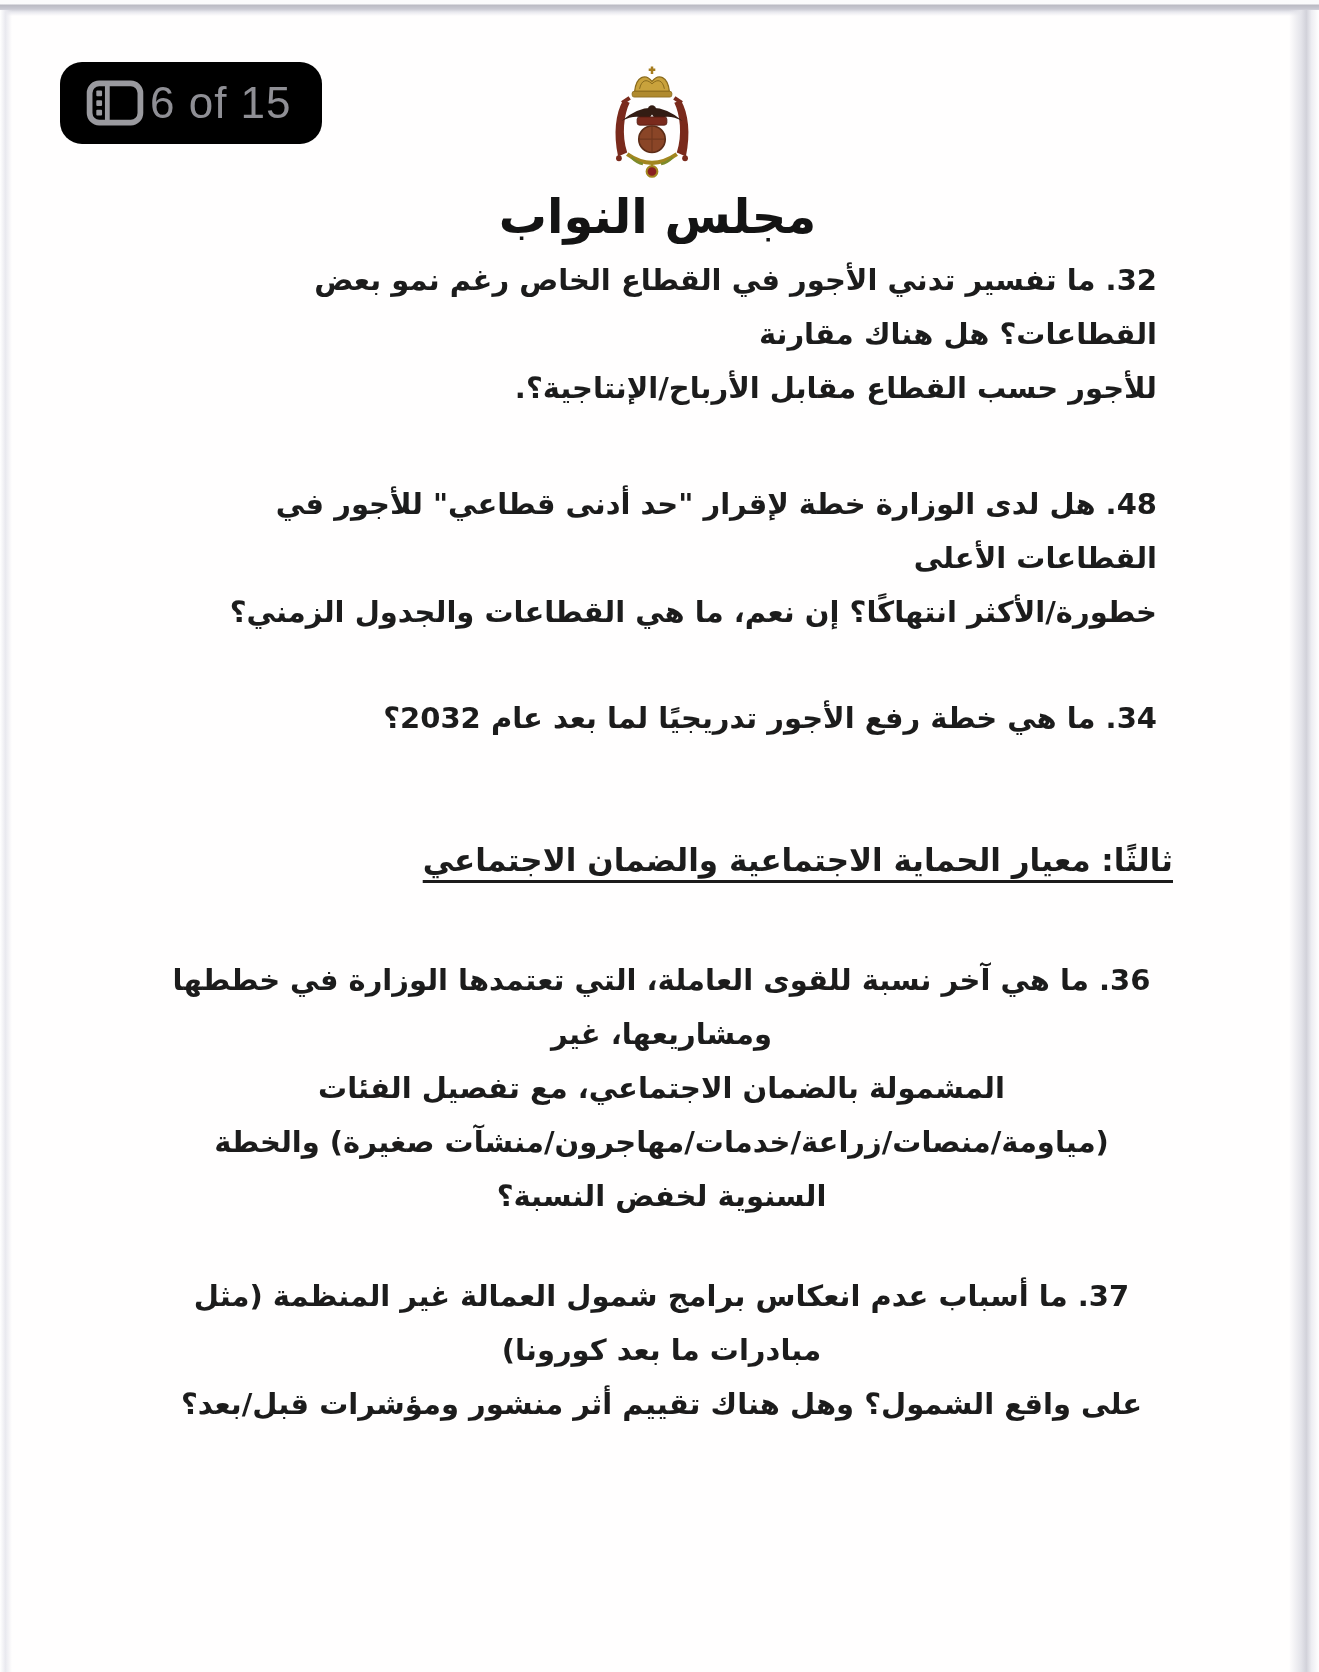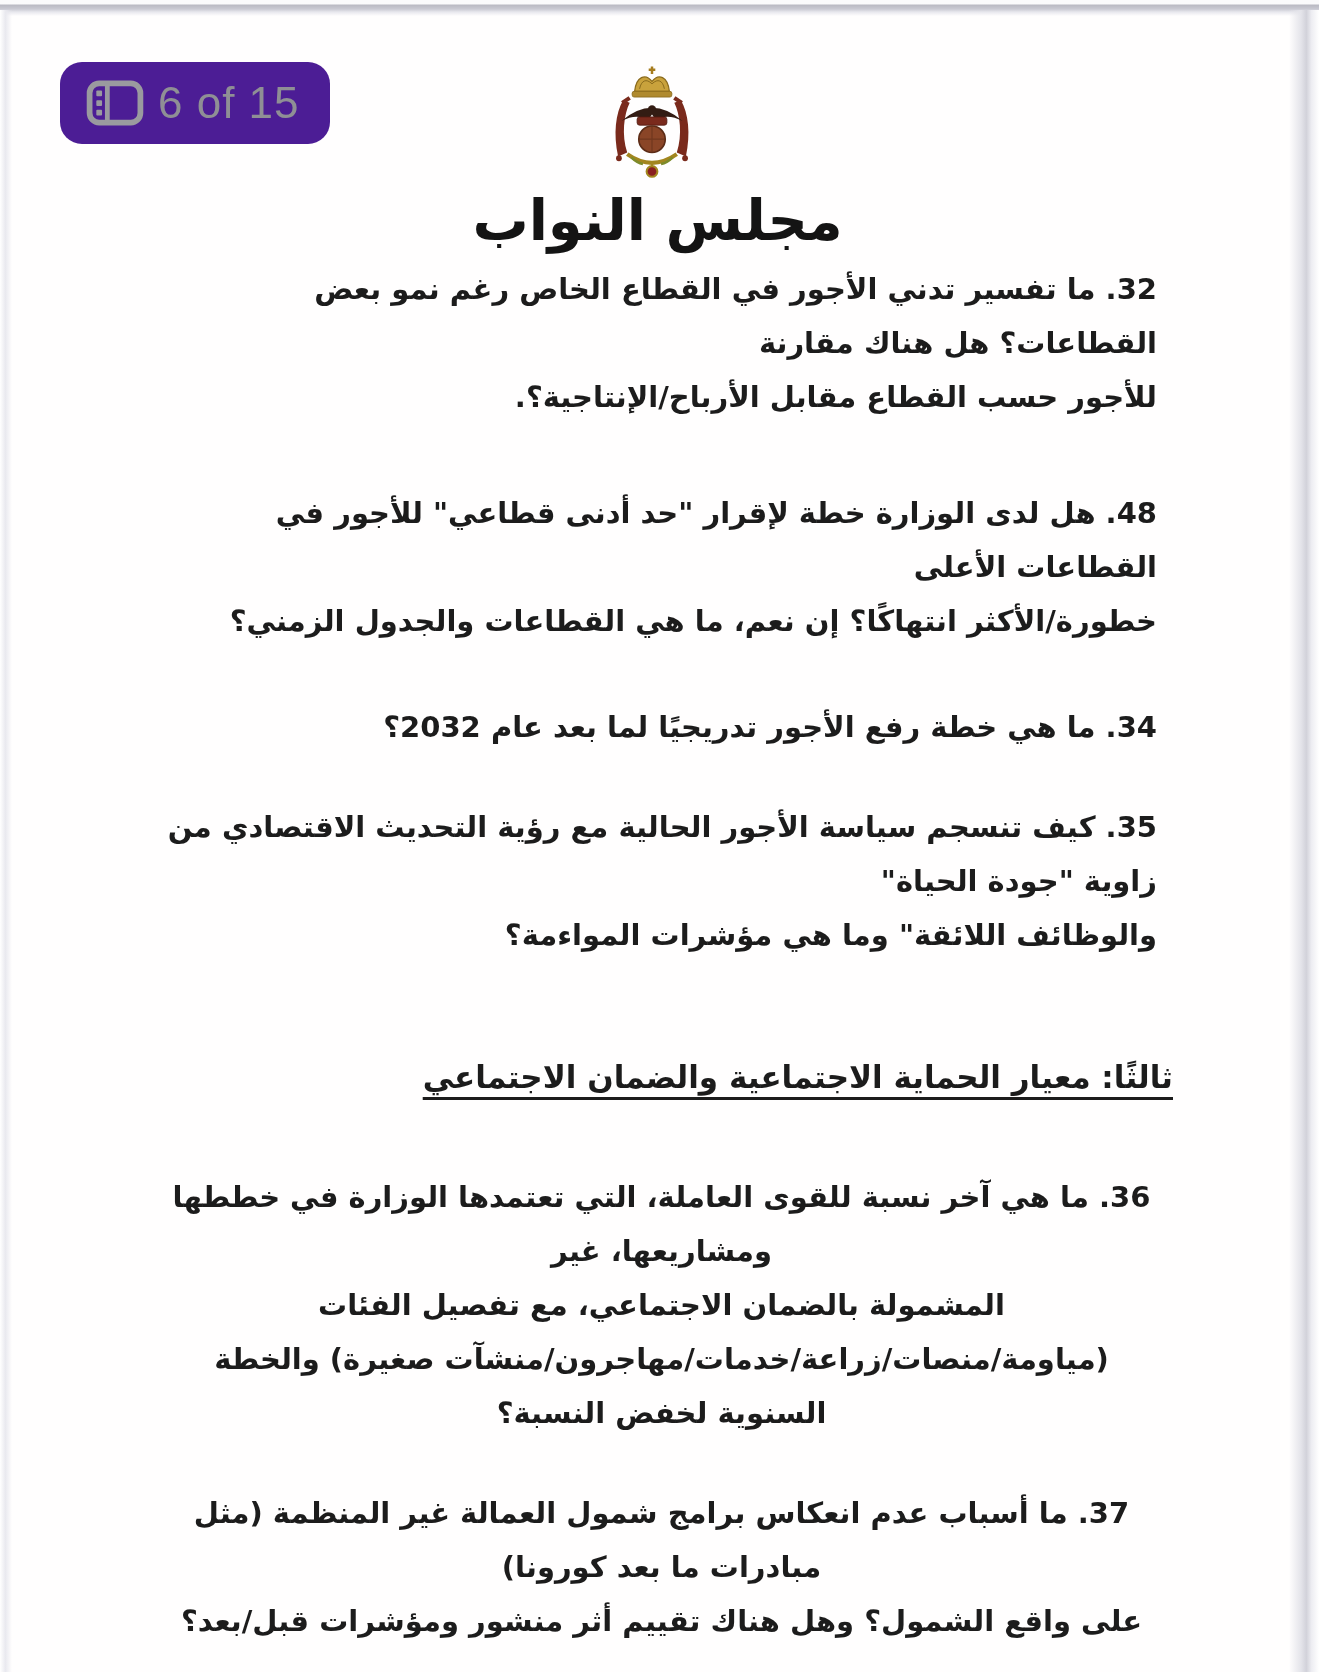--- a/index.html
+++ b/index.html
@@ -20,43 +20,43 @@
     background:linear-gradient(to right, rgba(255,255,255,0) 0%, #e4e4ea 40%, #d2d2da 58%, #ededf2 75%, #ffffff 100%);
   }
   .edge-left{
     position:absolute;top:10px;bottom:0;left:0;width:12px;
     background:linear-gradient(to right,#ffffff 0%,#e9e9ef 45%, rgba(255,255,255,0) 100%);
   }
   
   .page-indicator{
     position:absolute;left:60px;top:62px;
     height:82px;padding:0 30px 0 26px;
-    display:inline-flex;align-items:center;gap:14px;
-    background:#4c1d95;border-radius:22px;
+    display:inline-flex;align-items:center;gap:6px;
+    background:#000000;border-radius:22px;
     color:#8f8f95;border:none;cursor:pointer;
     font-family:"Liberation Sans","DejaVu Sans",sans-serif;
   }
   .page-indicator .label{
     font-size:44px;font-weight:500;letter-spacing:1px;line-height:1;
     color:#8f8f95;
   }
   .page-indicator svg{display:block;}
   
   .document{
     position:absolute;inset:0;
     padding:50px 146px 0 150px;
     direction:rtl;text-align:right;
     color:#1c1c1c;
   }
   .emblem-wrap{width:132px;margin:14px auto 0;transform:translateX(-10px);}
   .emblem-wrap svg{display:block;width:132px;height:124px;}
   .calligraphy{
     text-align:center;transform:translateX(-4px);
     margin-top:2px;
-    font-size:56px;font-weight:700;line-height:1.1;
+    font-size:48px;font-weight:700;line-height:1.1;
     color:#141414;
   }
   .q{
     font-size:29px;font-weight:700;line-height:54px;
     white-space:pre-line;
     margin:16px;
   }
   .q32{margin-top:10px;}
   .q33{margin-top:62px;}
   .q34{margin-top:52px;}
@@ -125,22 +125,20 @@
       </svg>
     </div>
 
     <div class="calligraphy">مجلس النواب</div>
 
     <p class="q q32">32. ما تفسير تدني الأجور في القطاع الخاص رغم نمو بعض القطاعات؟ هل هناك مقارنة
 للأجور حسب القطاع مقابل الأرباح/الإنتاجية؟.</p>
     <p class="q q33">48. هل لدى الوزارة خطة لإقرار "حد أدنى قطاعي" للأجور في القطاعات الأعلى
 خطورة/الأكثر انتهاكًا؟ إن نعم، ما هي القطاعات والجدول الزمني؟</p>
     <p class="q q34">34. ما هي خطة رفع الأجور تدريجيًا لما بعد عام 2032؟</p>
-    <p class="q q35">35. كيف تنسجم سياسة الأجور الحالية مع رؤية التحديث الاقتصادي من زاوية "جودة الحياة"
-والوظائف اللائقة" وما هي مؤشرات المواءمة؟</p>
 
     <div class="section-heading">ثالثًا: معيار الحماية الاجتماعية والضمان الاجتماعي</div>
 
     <p class="q q36">36. ما هي آخر نسبة للقوى العاملة، التي تعتمدها الوزارة في خططها ومشاريعها، غير
 المشمولة بالضمان الاجتماعي، مع تفصيل الفئات
 (مياومة/منصات/زراعة/خدمات/مهاجرون/منشآت صغيرة) والخطة السنوية لخفض النسبة؟</p>
     <p class="q q37">37. ما أسباب عدم انعكاس برامج شمول العمالة غير المنظمة (مثل مبادرات ما بعد كورونا)
 على واقع الشمول؟ وهل هناك تقييم أثر منشور ومؤشرات قبل/بعد؟</p>
 
   </div>

